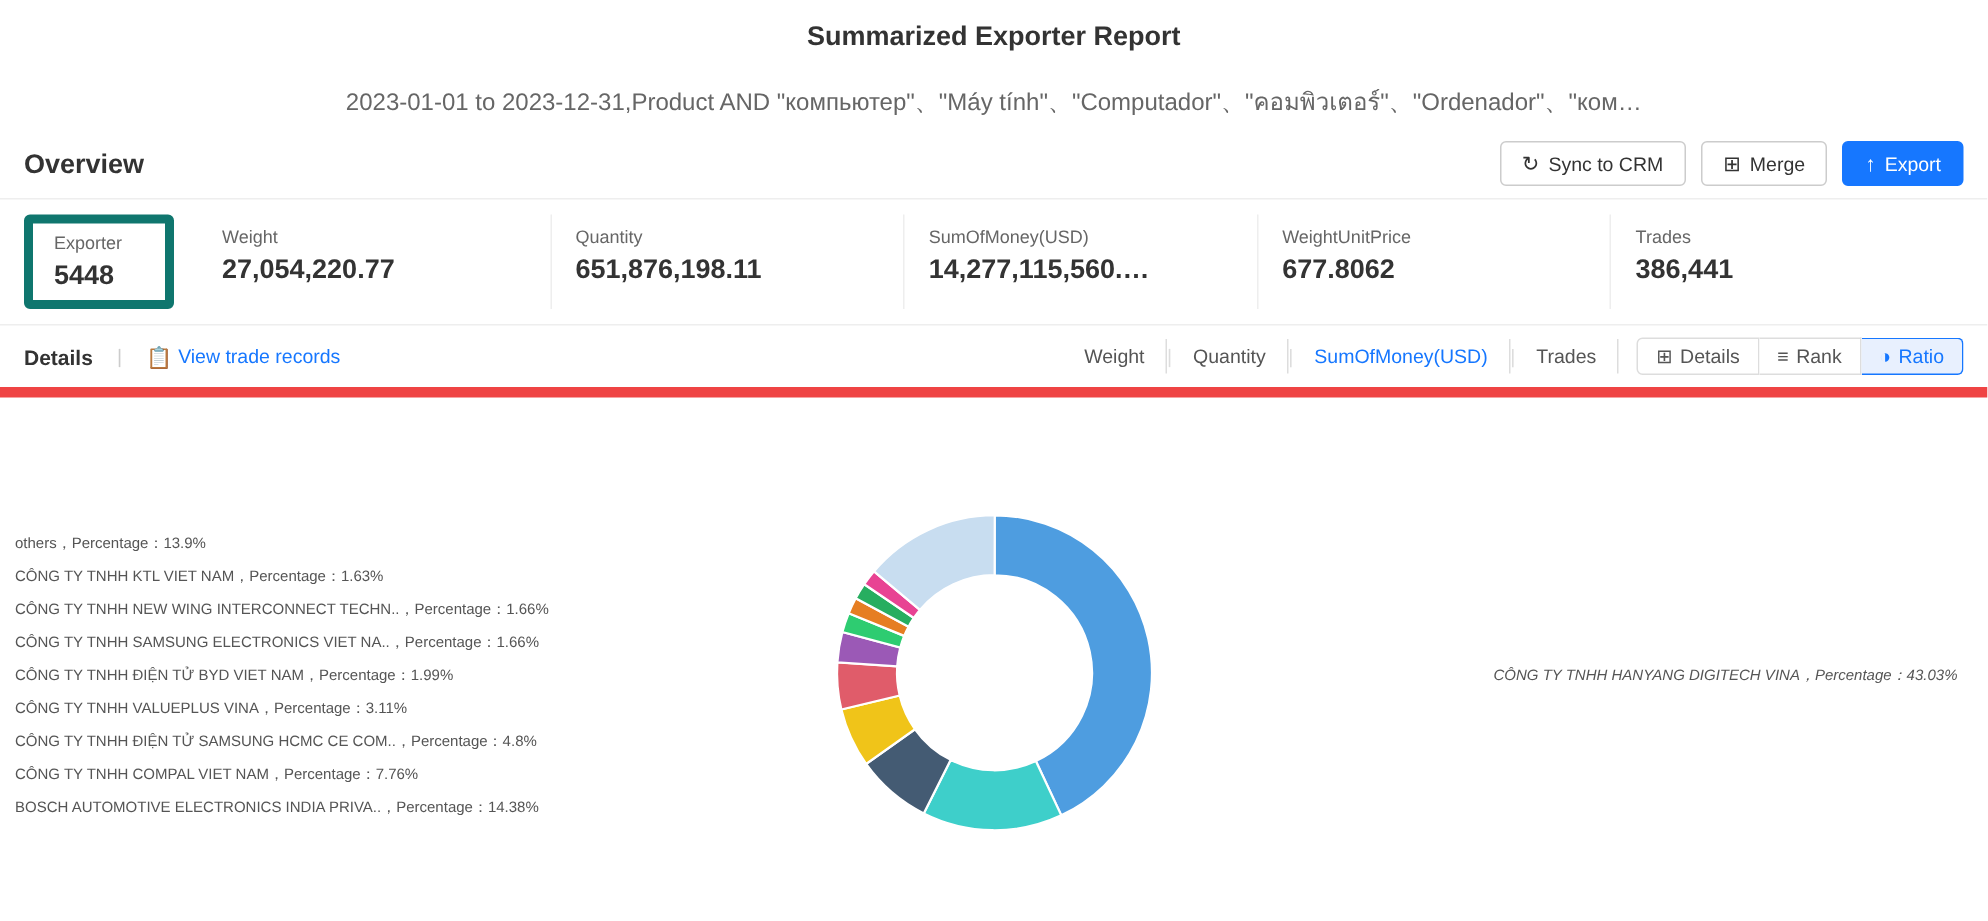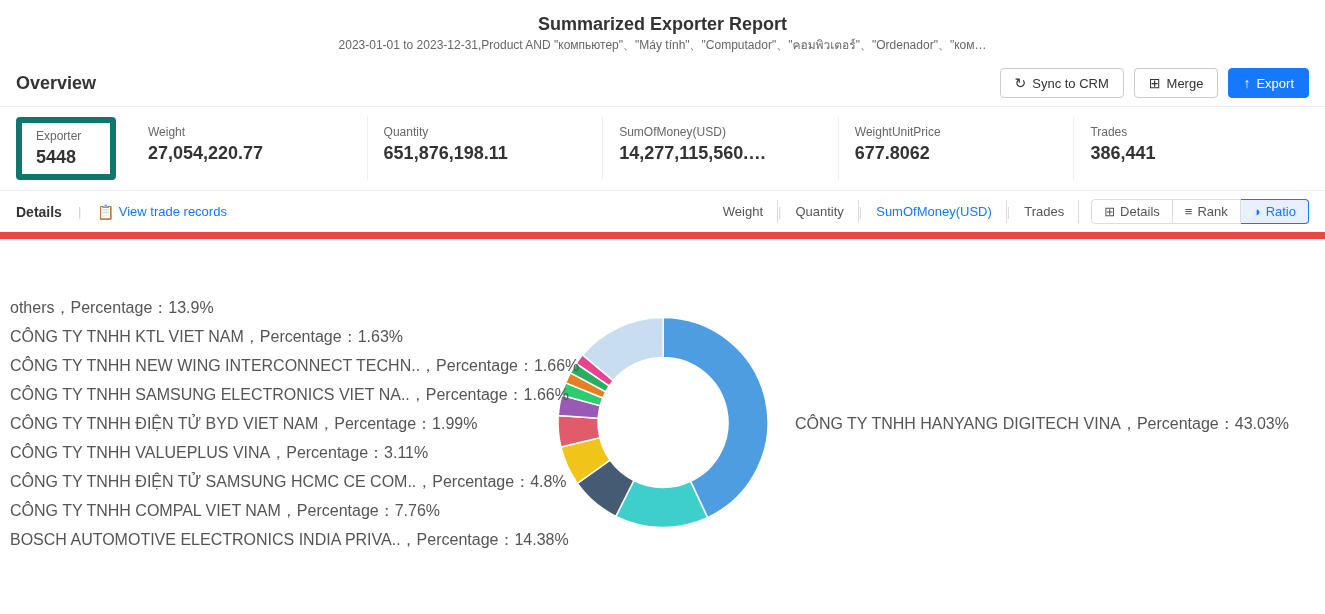--- a/index.html
+++ b/index.html
@@ -1,20 +1,20 @@
 <!DOCTYPE html>
 <html><head>
   <meta charset="utf-8">
   <style>
     * { box-sizing: border-box; margin: 0; padding: 0; }
     body { font-family: Arial, sans-serif; background: #fff; color: #333; font-size: 13px; width: 1325px; min-height: 614px; overflow-x: hidden; }
 
     .header { text-align: center; padding: 14px 0 6px; }
     .header-title { font-size: 18px; font-weight: 600; color: #333; }
-    .header-subtitle { font-size: 12px; color: #666; margin-top: 0; }
+    .header-subtitle { font-size: 16px; color: #666; margin-top: 20px; }
 
     .toolbar { display: flex; align-items: center; justify-content: space-between; padding: 8px 16px; border-bottom: 1px solid #eee; }
     .toolbar-left { font-size: 18px; font-weight: 600; color: #333; }
     .toolbar-right { display: flex; gap: 10px; }
 
     .btn { display: flex; align-items: center; gap: 6px; padding: 6px 14px; border-radius: 4px; border: 1px solid #ccc; background: #fff; cursor: pointer; font-size: 13px; color: #333; }
     .btn-primary { background: #1677ff; color: #fff; border-color: #1677ff; }
     .btn-icon { font-size: 14px; }
 
     .stats-row { display: flex; padding: 10px 16px; gap: 0; border-bottom: 1px solid #eee; }
@@ -32,21 +32,21 @@
     .filter-item:last-child { border-right: none; }
     .filter-item.active { color: #1677ff; }
     .view-btn { display: flex; align-items: center; gap: 5px; padding: 4px 12px; border: 1px solid #ddd; background: #fff; cursor: pointer; font-size: 13px; color: #555; }
     .view-btn.active { background: #e8f0fe; color: #1677ff; border-color: #1677ff; }
     .view-btns { display: flex; margin-left: 12px; }
     .view-btns .view-btn:first-child { border-radius: 4px 0 0 4px; }
     .view-btns .view-btn:last-child { border-radius: 0 4px 4px 0; border-left: none; }
     .view-btns .view-btn:not(:first-child):not(:last-child) { border-radius: 0; border-left: none; }
 
     .chart-container { display: flex; align-items: center; justify-content: center; padding: 10px 40px; position: relative; height: 360px; }
-    .chart-label { font-size: 16px; color: #555; white-space: nowrap; display: flex; align-items: center; gap: 4px; }
+    .chart-label { font-size: 10px; color: #555; white-space: nowrap; display: flex; align-items: center; gap: 4px; }
   </style>
 </head>
 <body>
 
 <div class="header">
   <div class="header-title">Summarized Exporter Report</div>
   <div class="header-subtitle">2023-01-01 to 2023-12-31,Product AND "компьютер"、"Máy tính"、"Computador"、"คอมพิวเตอร์"、"Ordenador"、"ком…</div>
 </div>
 
 <div class="toolbar">
@@ -170,18 +170,18 @@
         <path d="M 37.90115835824396 164.51176320487008 A 105 105 0 0 1 35.230845829334754 133.041240458 L 75.14290456101675 135.692196474 A 65 65 0 0 0 76.79595517415103 155.17394865063386 Z" fill="#e05c6a" stroke="#fff" stroke-width="1.5"></path>
         <path d="M 35.230845829334754 133.041240458 A 105 105 0 0 1 38.577788239647816 112.82400026423537 L 77.21482129121055 123.17676206833617 A 65 65 0 0 0 75.14290456101675 135.692196474 Z" fill="#9b59b6" stroke="#fff" stroke-width="1.5"></path>
         <path d="M 38.577788239647816 112.82400026423537 A 105 105 0 0 1 42.783588594950544 100.32671738406097 L 79.81841198735034 115.44034885679966 A 65 65 0 0 0 77.21482129121055 123.17676206833617 Z" fill="#2ecc71" stroke="#fff" stroke-width="1.5"></path>
         <path d="M 42.783588594950544 100.32671738406097 A 105 105 0 0 1 47.46313753317578 90.38216968874937 L 82.71527561577548 109.28420028351152 A 65 65 0 0 0 79.81841198735034 115.44034885679966 Z" fill="#e67e22" stroke="#fff" stroke-width="1.5"></path>
         <path d="M 47.46313753317578 90.38216968874937 A 105 105 0 0 1 53.156539701170985 80.98124532552632 L 86.23976267215346 103.46458043961152 A 65 65 0 0 0 82.71527561577548 109.28420028351152 Z" fill="#27ae60" stroke="#fff" stroke-width="1.5"></path>
         <path d="M 53.156539701170985 80.98124532552632 A 105 105 0 0 1 59.68325290356465 72.36701887505443 L 90.28010894030193 98.13196406550989 A 65 65 0 0 0 86.23976267215346 103.46458043961152 Z" fill="#e84393" stroke="#fff" stroke-width="1.5"></path>
         <path d="M 59.68325290356465 72.36701887505443 A 105 105 0 0 1 140.1832594784194 35.00015992410479 L 140.11344634378344 75.0000990006363 A 65 65 0 0 0 90.28010894030193 98.13196406550989 Z" fill="#c8ddf0" stroke="#fff" stroke-width="1.5"></path>
       </svg>
   </div>
 
-  <div style="position: absolute; right: 36px; top: 50%; transform: translateY(-50%);">
+  <div style="position: absolute; right: 20px; top: 50%; transform: translateY(-50%); font-style: italic;">
     <div class="chart-label">
       CÔNG TY TNHH HANYANG DIGITECH VINA，Percentage：43.03%
     </div>
   </div>
 </div>
 
 </body></html>

